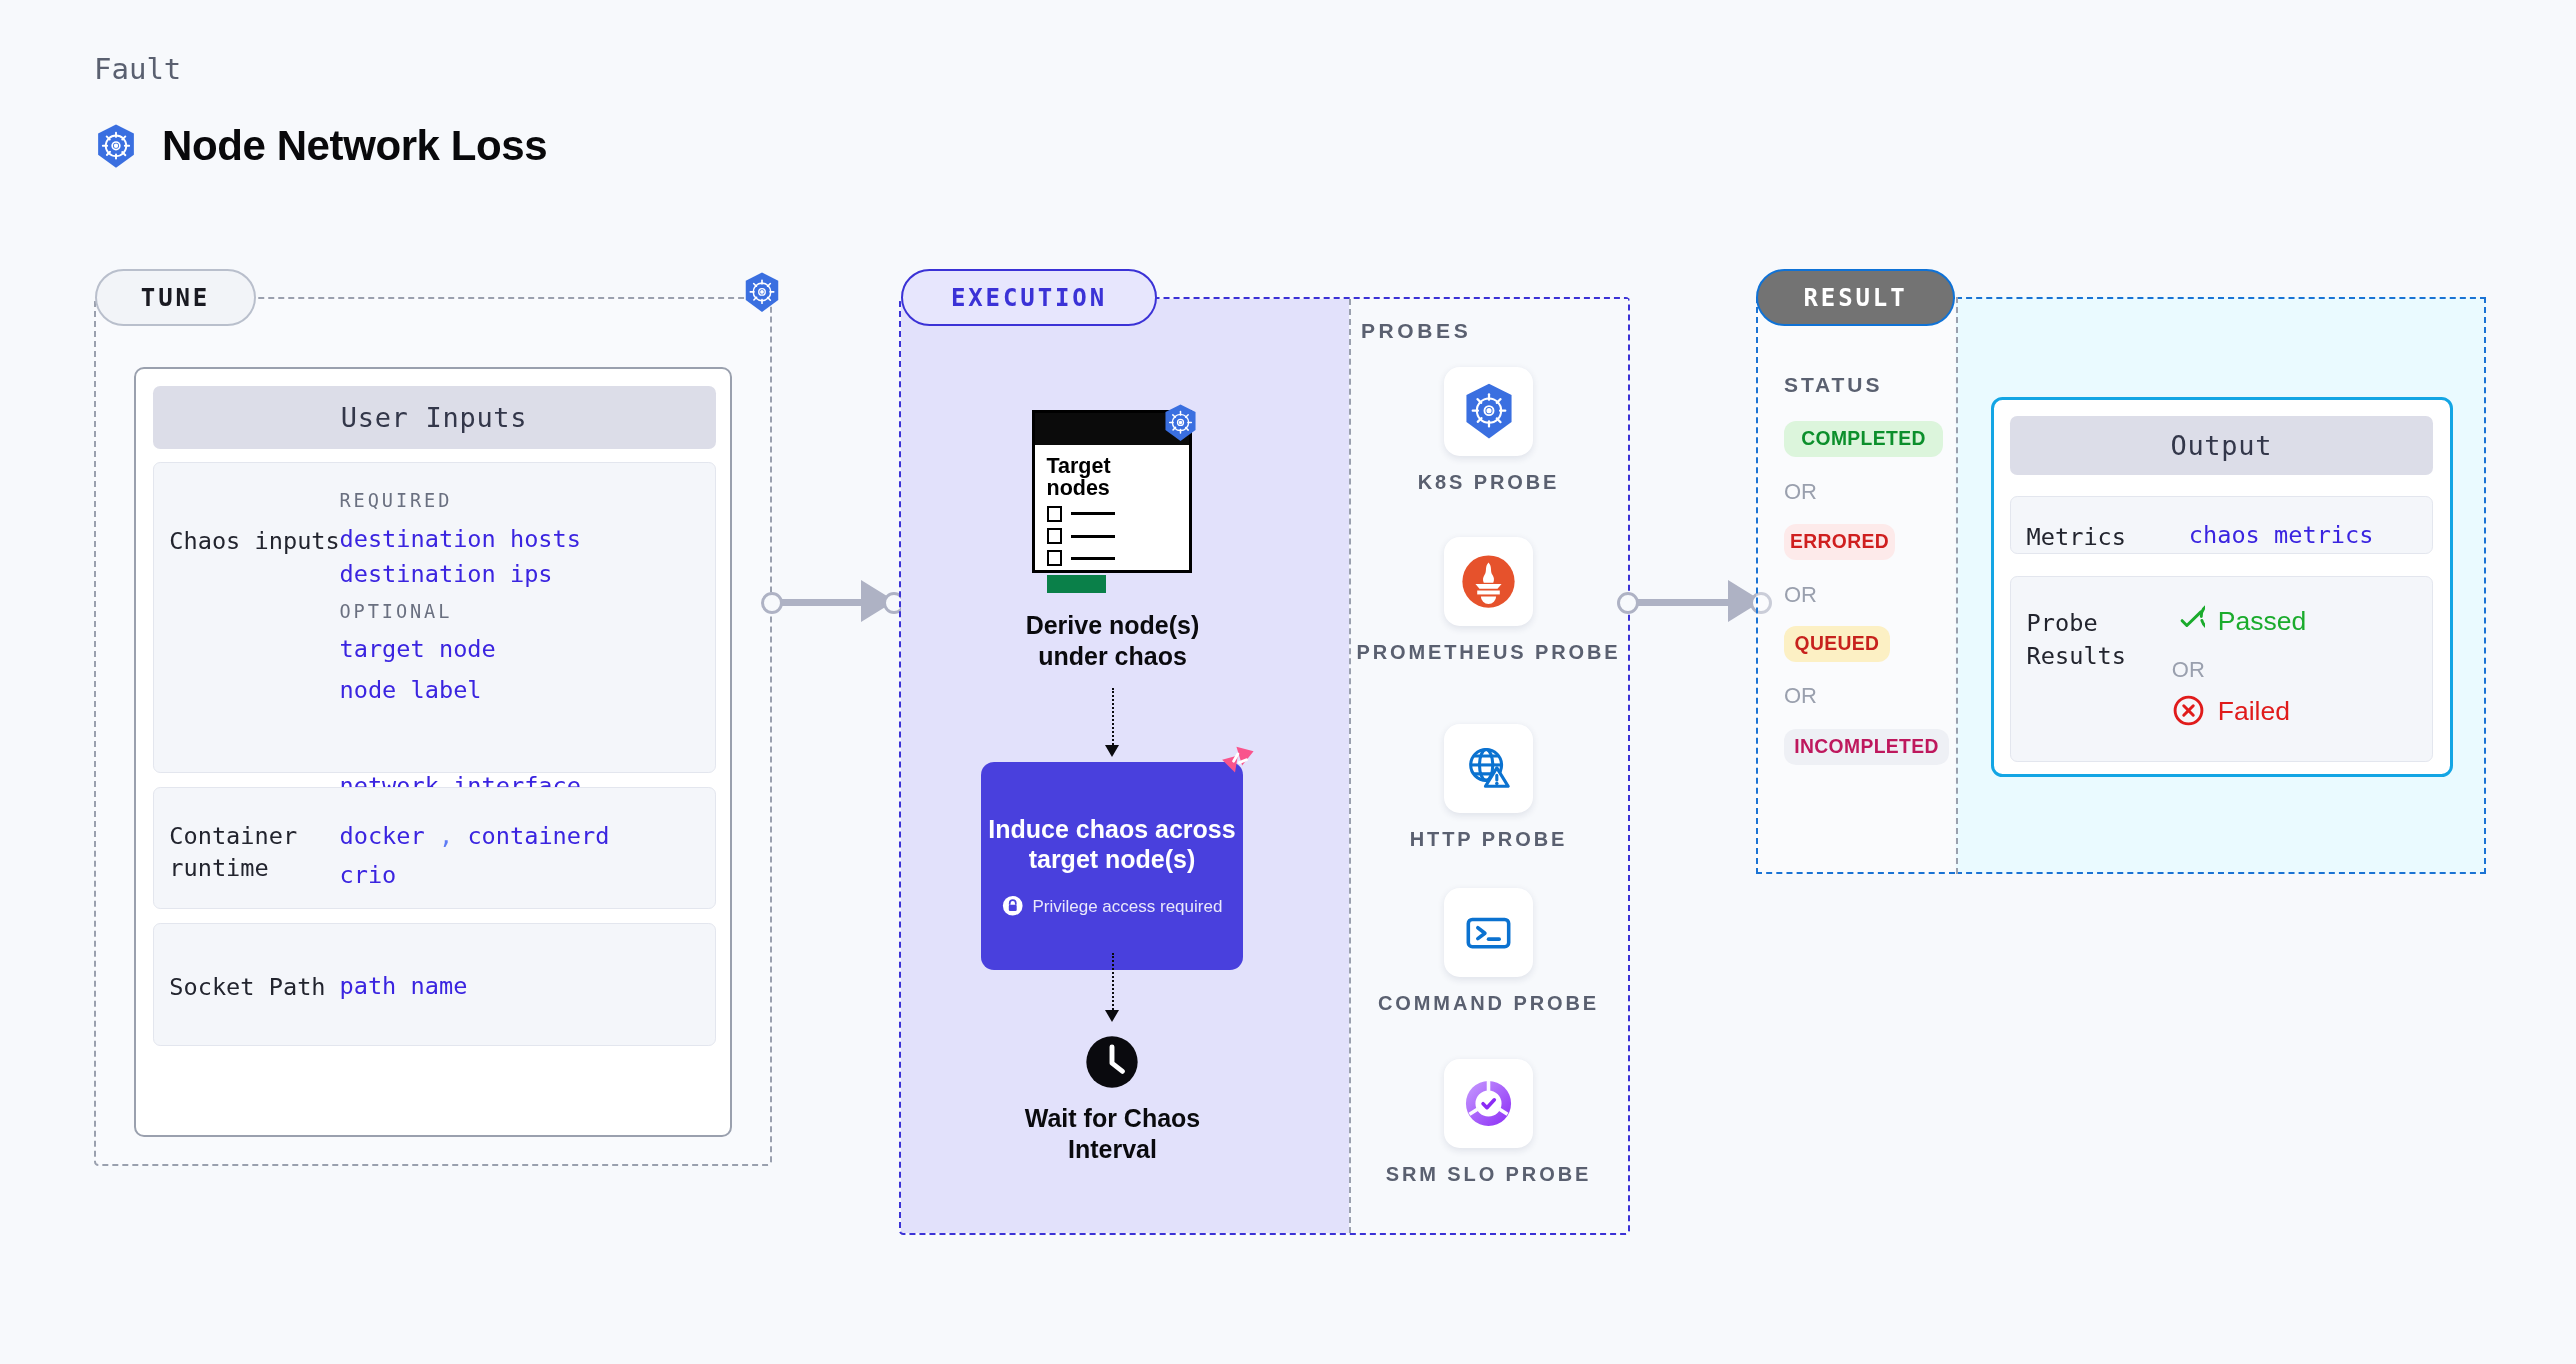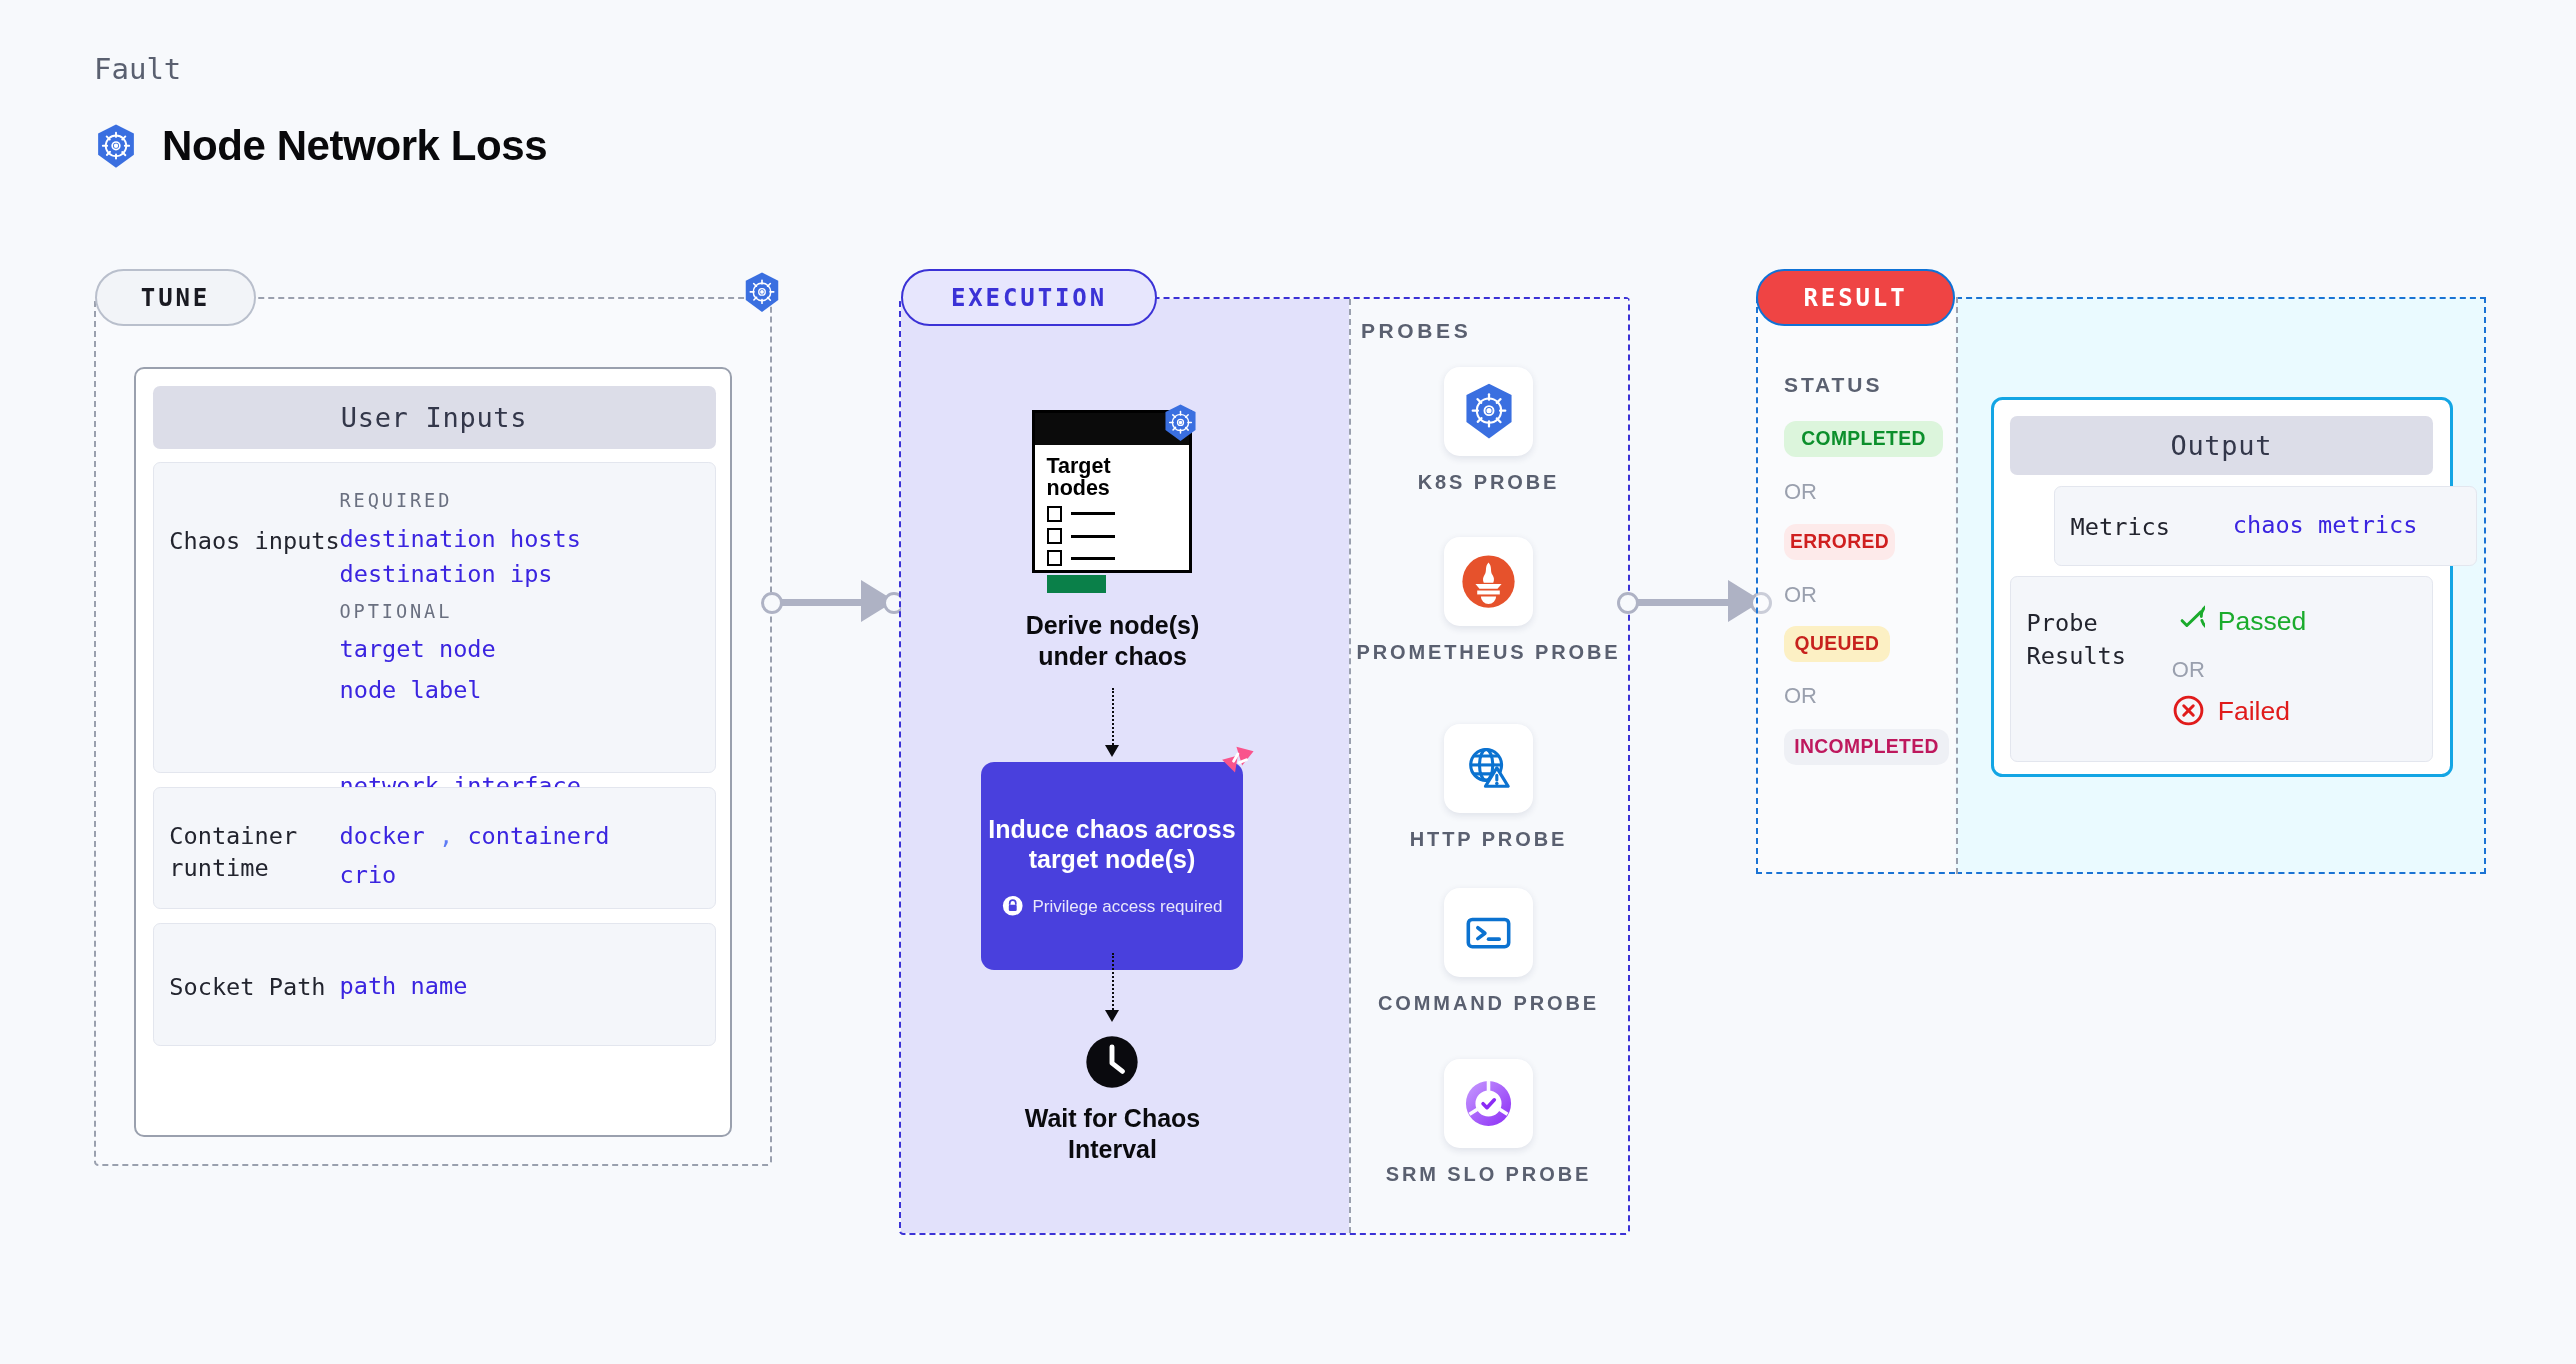--- a/index.html
+++ b/index.html
@@ -153,21 +153,21 @@
     position: absolute; left: 1756px; top: 297px; width: 199px; height: 577px;
     border: 2.1px dashed #1a73d4; border-right: none;
     background: rgba(255,255,255,0.35);
   }
   #result-status-right {
     position: absolute; left: 1956px; top: 297px; width: 0; height: 577px;
     border-left: 2.1px dashed #9aa0ae;
   }
   #result-badge {
     left: 1756px; top: 269px; width: 199px; height: 57px;
-    background: #ef4444; border: 2.1px solid #0f72d6; color: #fff;
+    background: #737373; border: 2.1px solid #0f72d6; color: #fff;
     font-size: 24px;
   }
   #result-output {
     position: absolute; left: 1956px; top: 297px; width: 530px; height: 577px;
     border: 2.1px dashed #1a73d4; border-left: none;
     background: #eafaff;
   }
   .status-title {
     position: absolute; left: 1784px; top: 373px;
     font-size: 21px; font-weight: bold; color: #5a6070; letter-spacing: 2.9px;
@@ -491,21 +491,21 @@
   <div class="or" style="top:479px;">OR</div>
   <div class="badge" style="left:1784px; top:524px; width:111px; height:36px; background:#fdeaea; color:#cf1f1f;">ERRORED</div>
   <div class="or" style="top:582px;">OR</div>
   <div class="badge" style="left:1784px; top:626px; width:106px; height:36px; background:#fcf0c4; color:#c7221d;">QUEUED</div>
   <div class="or" style="top:683px;">OR</div>
   <div class="badge" style="left:1784px; top:729px; width:165px; height:36px; background:#eef0f5; color:#be185d;text-align:center;">INCOMPLETED</div>
 
   <div class="output-card">
     <div class="card-head" style="position:absolute; left:15.8px; top:15.8px; width:423px; height:59px;">Output</div>
 
-    <div class="sect" style="left:15.8px; top:86px; width:423px; height:80px;margin-left:44px;">
+    <div class="sect" style="left:15.8px; top:96px; width:423px; height:58px;">
       <div class="kv-left" style="position:absolute; left:15.8px; top:23.6px;">Metrics</div>
       <div class="kv-right" style="position:absolute; left:178px; top:23.6px;">chaos metrics</div>
     </div>
 
     <div class="sect" style="left:15.8px; top:176px; width:423px; height:186px;">
       <div class="kv-left" style="position:absolute; left:15.8px; top:30px;">
         <div>Probe</div>
         <div>Results</div>
       </div>
       <div class="verdict" style="position:absolute; left:161px; top:27px;">

